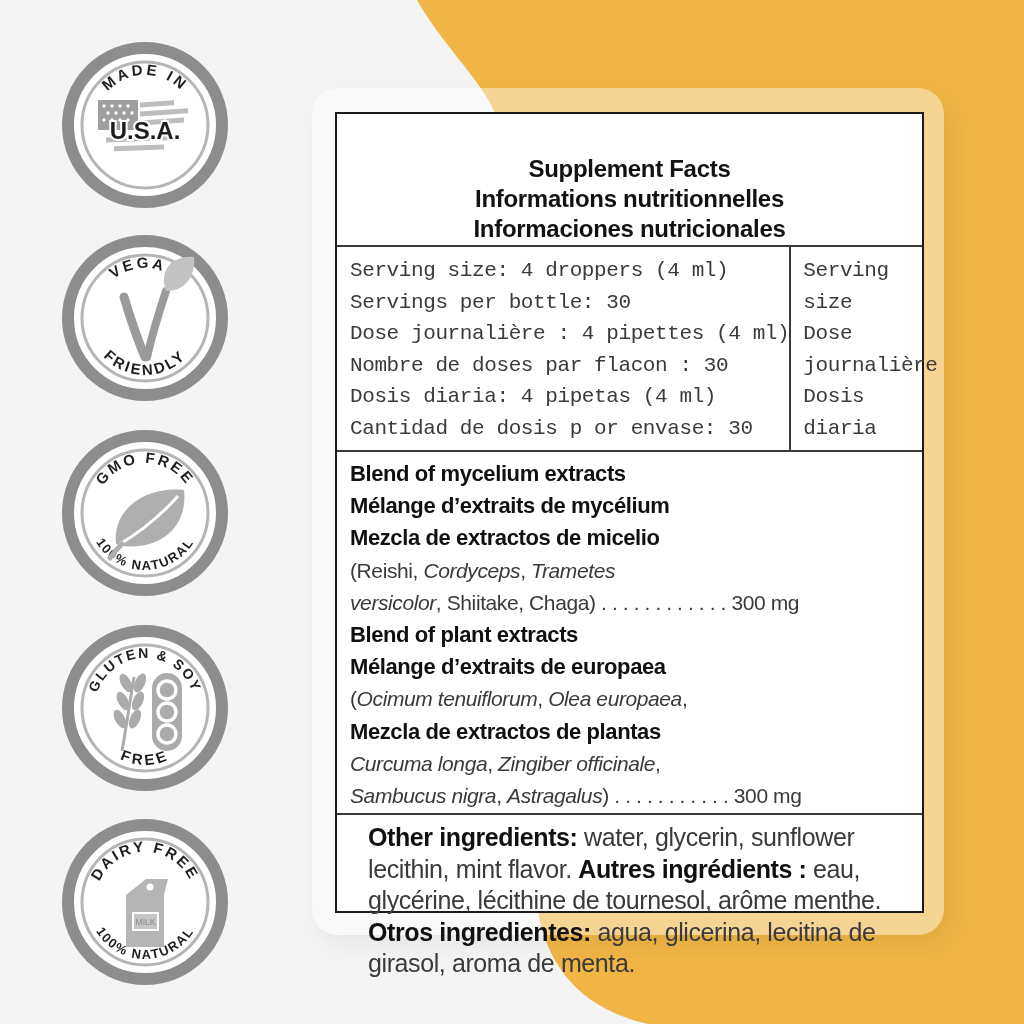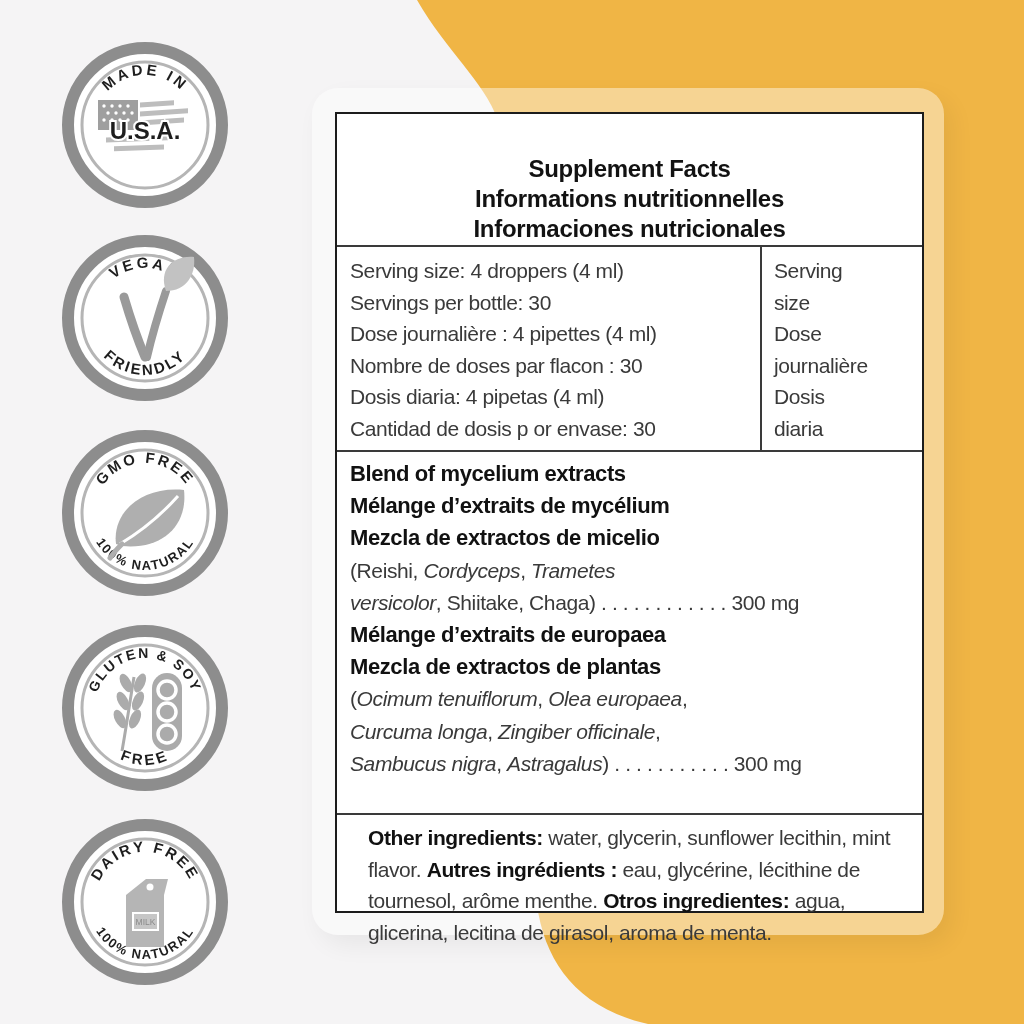--- a/index.html
+++ b/index.html
@@ -14,30 +14,30 @@
     background:rgba(255,255,255,0.42);border-radius:26px;
     box-shadow:8px 10px 24px rgba(0,0,0,0.06);
   }
   .facts{
     position:absolute;left:23px;top:24px;width:589px;height:801px;
     background:#ffffff;border:2px solid #1c1c1c;box-sizing:border-box;
     color:#333333;
   }
   .facts-header{height:101px;border-bottom:2px solid #3a3a3a;text-align:center;padding-top:8px;box-sizing:border-box;margin-top:32px;}
   .facts-header .tl{font-size:24px;font-weight:bold;line-height:30px;color:#121212;letter-spacing:-0.3px;}
-  .serving{height:205px;border-bottom:2px solid #3a3a3a;display:flex;box-sizing:border-box;}
+  .serving{height:205px;border-bottom:2px solid #3a3a3a;display:flex;box-sizing:border-box;font-family:Liberation Mono, monospace;}
   .serving .leftcol{flex:1;padding:8px 0 0 13px;}
   .serving .rightcol{width:162px;border-left:2px solid #3a3a3a;padding:8px 0 16px 12px;box-sizing:border-box;}
   .line{font-size:21px;line-height:31.5px;white-space:nowrap;color:#3a3a3a;letter-spacing:-0.4px;}
   .blends{height:363px;border-bottom:2px solid #3a3a3a;padding:6px 0 0 13px;box-sizing:border-box;}
   .blends .row{font-size:21px;line-height:32.2px;white-space:nowrap;color:#3a3a3a;letter-spacing:-0.4px;}
   .row span.b, .other span.b{font-weight:bold;color:#111111;}
   .blends .row span.b{font-size:22px;}
   span.i{font-style:italic;text-align:right;}
-  .other{padding:7px 14px 0 31px;font-size:21px;line-height:31.5px;color:#3a3a3a;letter-spacing:-0.4px;}
+  .other{padding:7px 14px 0 31px;font-size:25px;line-height:31.5px;color:#3a3a3a;letter-spacing:-0.4px;}
   .badge{position:absolute;left:62px;width:166px;height:166px;}
   .badge text{font-family:"Liberation Sans",sans-serif;}
   .arc-text{font-weight:bold;fill:#1e1e1e;}
 </style>
 </head>
 <body>
 
 <svg class="bg-svg" viewBox="0 0 1024 1024" aria-hidden="true">
   <path d="M417,0 C447,52 483,80 498,120 C513,160 514,240 516,360 C518,560 520,770 537,905 C545,962 577,1008 648,1024 L1024,1024 L1024,0 Z" fill="#F0B545"></path>
 </svg>
@@ -69,23 +69,24 @@
         <div class="line">diaria</div>
       </div>
     </div>
 
     <div class="blends">
       <div class="row"><span class="b">Blend of mycelium extracts</span></div>
       <div class="row"><span class="b">Mélange d’extraits de mycélium</span></div>
       <div class="row"><span class="b">Mezcla de extractos de micelio</span></div>
       <div class="row"><span>(Reishi, </span><span class="i">Cordyceps</span><span>, </span><span class="i">Trametes</span></div>
       <div class="row"><span class="i">versicolor</span><span>, Shiitake, Chaga) </span><span>. . . . . . . . . . . . </span><span> 300 mg</span></div>
+      <div class="row"><span class="b">Blend of plant extracts</span></div>
       <div class="row"><span class="b">Mélange d’extraits de europaea</span></div>
+      <div class="row"><span>(</span><span class="i">Ocimum tenuiflorum</span><span>, </span><span class="i">Olea europaea</span><span>,</span></div>
       <div class="row"><span class="b">Mezcla de extractos de plantas</span></div>
-      <div class="row"><span>(</span><span class="i">Ocimum tenuiflorum</span><span>, </span><span class="i">Olea europaea</span><span>,</span></div>
       <div class="row"><span class="i">Curcuma longa</span><span>, </span><span class="i">Zingiber officinale</span><span>,</span></div>
       <div class="row"><span class="i">Sambucus nigra</span><span>, </span><span class="i">Astragalus</span><span>) </span><span>. . . . . . . . . . . </span><span> 300 mg</span></div>
     </div>
 
     <div class="other"><span class="b">Other ingredients: </span><span>water, glycerin, sunflower lecithin, mint flavor. </span><span class="b">Autres ingrédients : </span><span>eau, glycérine, lécithine de tournesol, arôme menthe. </span><span class="b">Otros ingredientes: </span><span>agua, glicerina, lecitina de girasol, aroma de menta.</span></div>
 
   </div>
 </div>
 
 <svg class="badge" style="top:42px" viewBox="0 0 166 166">

